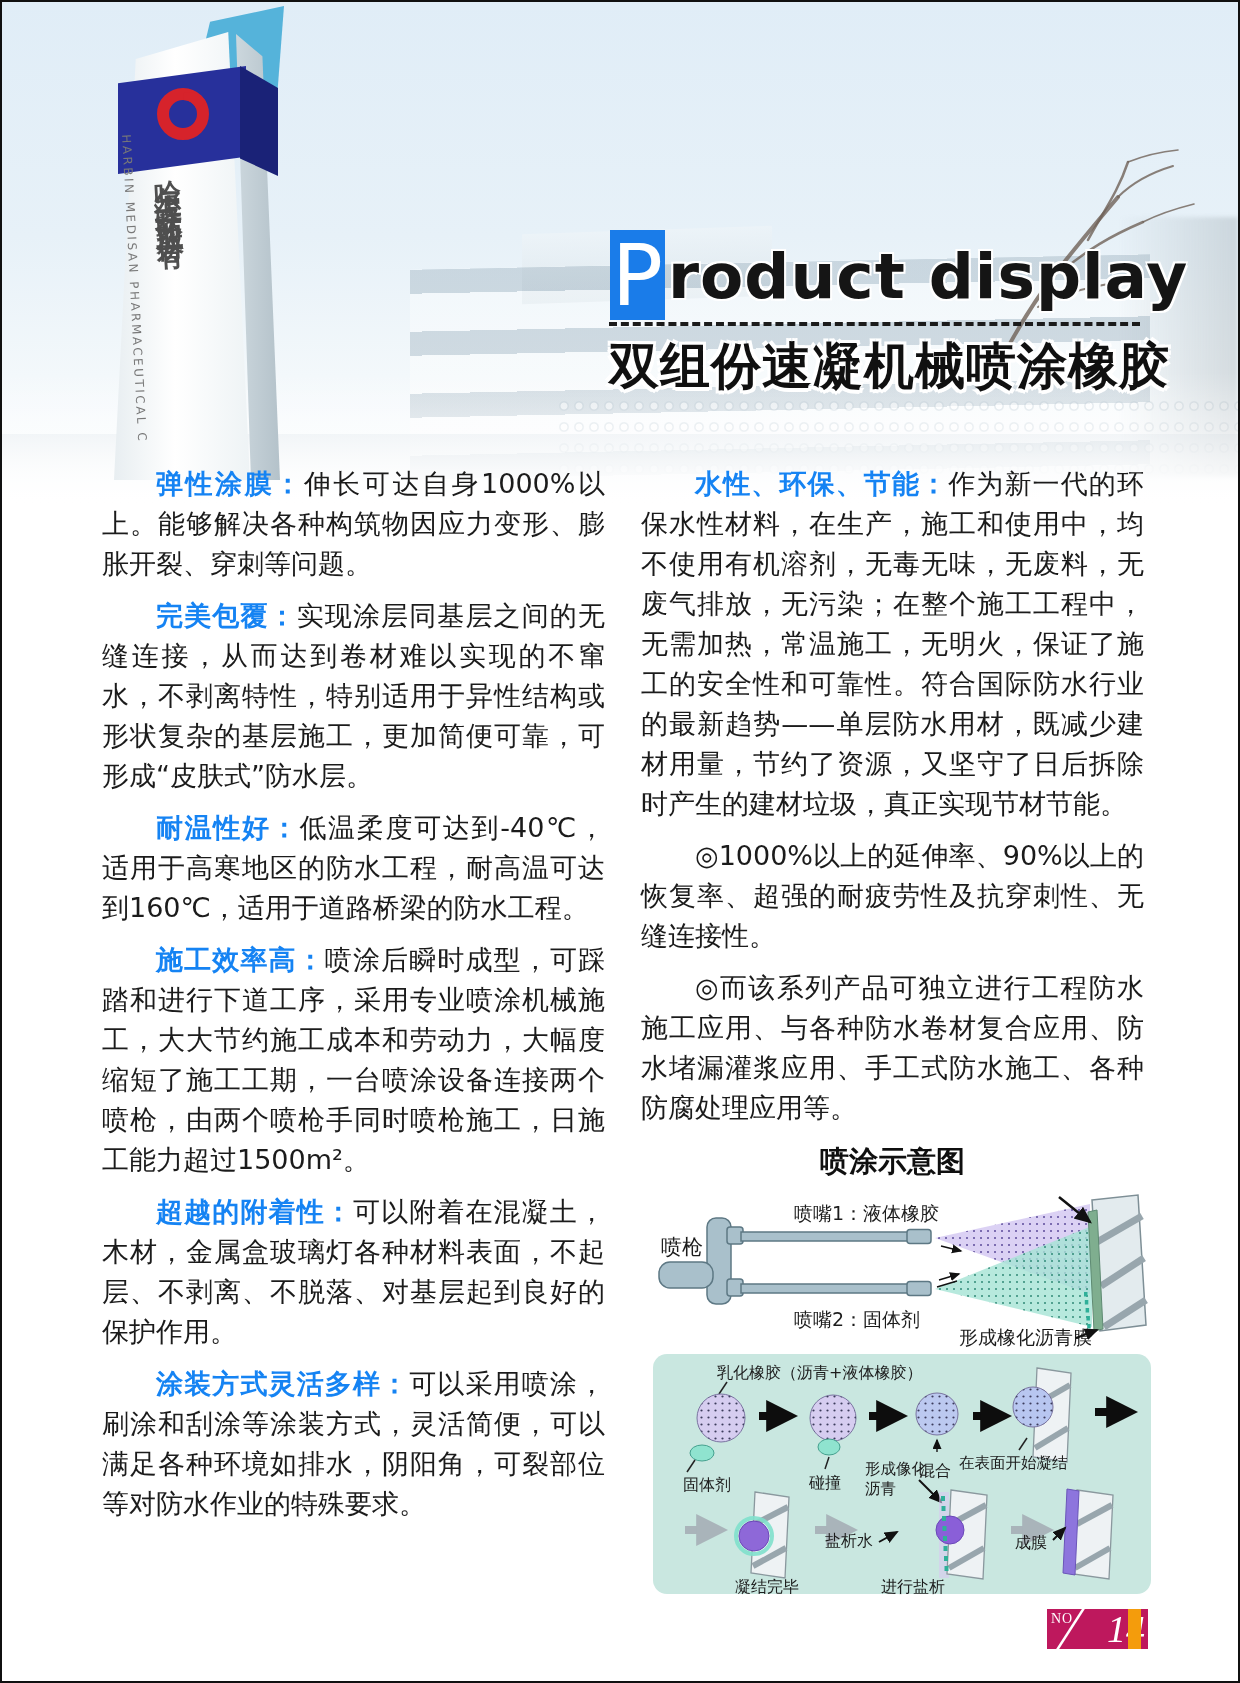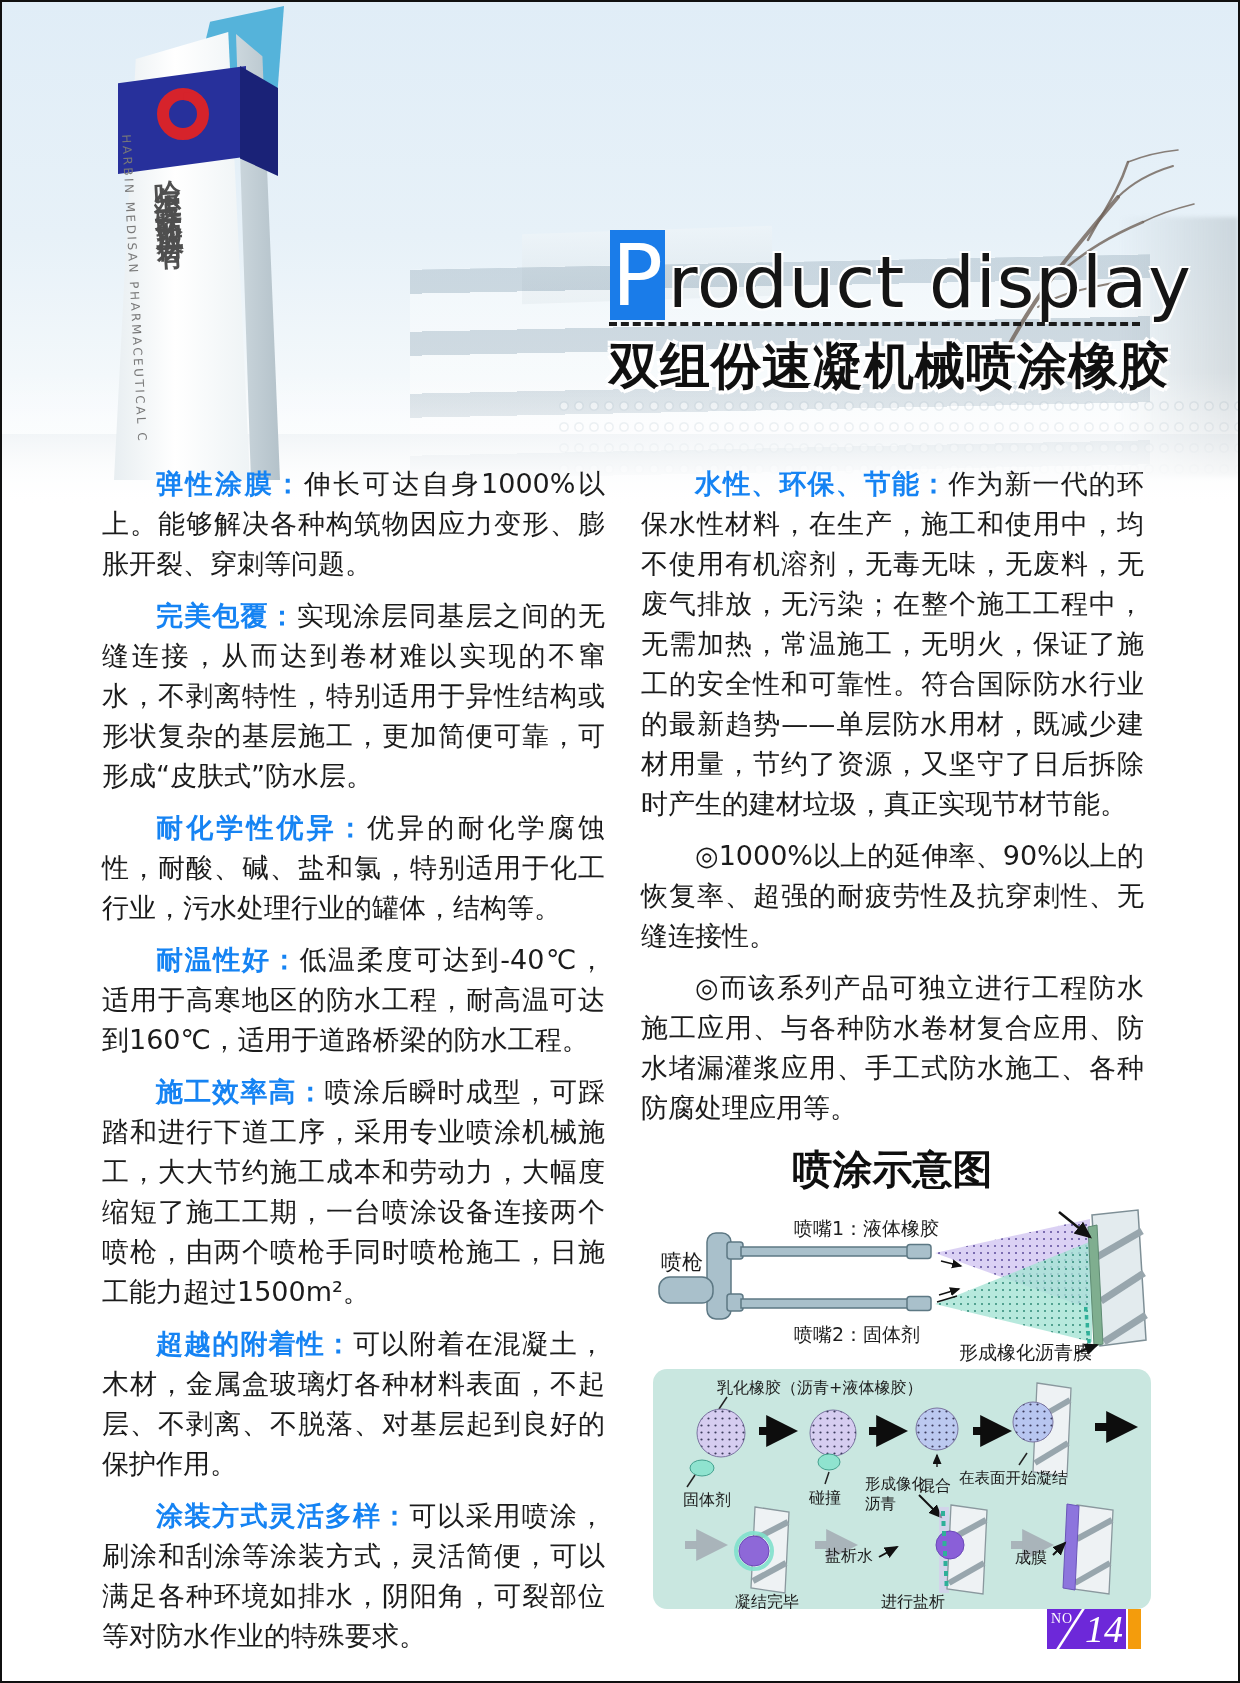--- a/index.html
+++ b/index.html
@@ -43,44 +43,44 @@
   .logo{position:absolute;left:50px;top:72px;}
   .cnvert{position:absolute;left:58px;top:152px;height:330px;writing-mode:vertical-rl;
         font-size:27px;font-weight:700;color:#4f4f4f;letter-spacing:7px;transform:rotate(-3deg);}
   .envert{position:absolute;left:30px;top:128px;height:340px;writing-mode:vertical-rl;
         font-size:12px;color:#787878;letter-spacing:2.5px;transform:rotate(-3deg);}
 
   
   .pbox{position:absolute;left:608px;top:228px;width:55px;height:90px;background:#1a7ce9;
         color:#fff;text-align:center;}
   .pbox span{font-size:85px;line-height:92px;font-weight:500;}
-  .trest{position:absolute;left:666px;top:238px;width:486px;font-size:72px;font-weight:400;
+  .trest{position:absolute;left:666px;top:238px;width:486px;font-size:63px;font-weight:700;
         letter-spacing:1px;color:#151515;white-space:nowrap;
         text-shadow:-2px -2px 0 #fff,2px -2px 0 #fff,-2px 2px 0 #fff,2px 2px 0 #fff;}
   .dashline{position:absolute;left:607px;top:320px;width:531px;border-top:4px dashed #1b1b1b;}
   .cntitle{position:absolute;left:607px;top:331px;font-size:50px;font-weight:900;color:#101010;
         letter-spacing:1px;white-space:nowrap;
         text-shadow:-3px -3px 0 #fff,3px -3px 0 #fff,-3px 3px 0 #fff,3px 3px 0 #fff,0 4px 0 #fff;}
 
   
   .col{position:absolute;top:450px;width:527px;}
   .col-left{left:88px;}
   .col-right{left:627px;height:1245px;}
   .para{margin:12px;text-indent:2em;font-size:27px;line-height:40px;text-align:justify;
         color:#1b1b1b;font-weight:500;}
   .lead{color:#1583f3;font-weight:700;}
 
   .diagram-block{position:absolute;left:0;top:690px;width:527px;}
-  .diagram-title{margin:0;text-align:center;font-size:40px;font-weight:800;color:#0f0f0f;}
+  .diagram-title{margin:0;text-align:center;font-size:29px;font-weight:800;color:#0f0f0f;}
   svg{display:block;}
   svg text{font-family:"DejaVu Sans","Liberation Sans",sans-serif;fill:#1c1c1c;}
 
   
   .pageno{position:absolute;left:1045px;top:1607px;width:95px;height:40px;}
-  .pn-black{position:absolute;left:0;top:0;width:79px;height:40px;background:#6d28d9;}
+  .pn-black{position:absolute;left:0;top:0;width:101px;height:40px;background:#be185d;}
   .pn-no{position:absolute;left:4px;top:2px;font-family:"Liberation Serif",serif;
         font-size:14px;color:#fff;letter-spacing:1px;}
   .pn-num{position:absolute;right:3px;top:-2px;font-family:"Liberation Serif",serif;
         font-size:38px;color:#fff;font-style:italic;}
   .pn-orange{position:absolute;left:81px;top:0;width:13px;height:40px;background:#f49c0c;}
 </style>
 </head>
 <body>
 
 <div class="page">
@@ -122,21 +122,20 @@
   <div class="pbox">
     <span>P</span>
   </div>
   <div class="trest">roduct display</div>
   <div class="dashline"></div>
   <div class="cntitle">双组份速凝机械喷涂橡胶</div>
 
   <div class="col col-left">
     <p class="para"><span class="lead">弹性涂膜：</span><span>伸长可达自身1000%以上。能够解决各种构筑物因应力变形、膨胀开裂、穿刺等问题。</span></p>
     <p class="para"><span class="lead">完美包覆：</span><span>实现涂层同基层之间的无缝连接，从而达到卷材难以实现的不窜水，不剥离特性，特别适用于异性结构或形状复杂的基层施工，更加简便可靠，可形成“皮肤式”防水层。</span></p>
-    <p class="para"><span class="lead">耐化学性优异：</span><span>优异的耐化学腐蚀性，耐酸、碱、盐和氯，特别适用于化工行业，污水处理行业的罐体，结构等。</span></p>
     <p class="para"><span class="lead">耐温性好：</span><span>低温柔度可达到-40℃，适用于高寒地区的防水工程，耐高温可达到160℃，适用于道路桥梁的防水工程。</span></p>
     <p class="para"><span class="lead">施工效率高：</span><span>喷涂后瞬时成型，可踩踏和进行下道工序，采用专业喷涂机械施工，大大节约施工成本和劳动力，大幅度缩短了施工工期，一台喷涂设备连接两个喷枪，由两个喷枪手同时喷枪施工，日施工能力超过1500m²。</span></p>
     <p class="para"><span class="lead">超越的附着性：</span><span>可以附着在混凝土，木材，金属盒玻璃灯各种材料表面，不起层、不剥离、不脱落、对基层起到良好的保护作用。</span></p>
     <p class="para"><span class="lead">涂装方式灵活多样：</span><span>可以采用喷涂，刷涂和刮涂等涂装方式，灵活简便，可以满足各种环境如排水，阴阳角，可裂部位等对防水作业的特殊要求。</span></p>
 
   </div>
 
   <div class="col col-right">
     <p class="para"><span class="lead">水性、环保、节能：</span><span>作为新一代的环保水性材料，在生产，施工和使用中，均不使用有机溶剂，无毒无味，无废料，无废气排放，无污染；在整个施工工程中，无需加热，常温施工，无明火，保证了施工的安全性和可靠性。符合国际防水行业的最新趋势——单层防水用材，既减少建材用量，节约了资源，又坚守了日后拆除时产生的建材垃圾，真正实现节材节能。</span></p>
     <p class="para">◎1000%以上的延伸率、90%以上的恢复率、超强的耐疲劳性及抗穿刺性、无缝连接性。</p>

